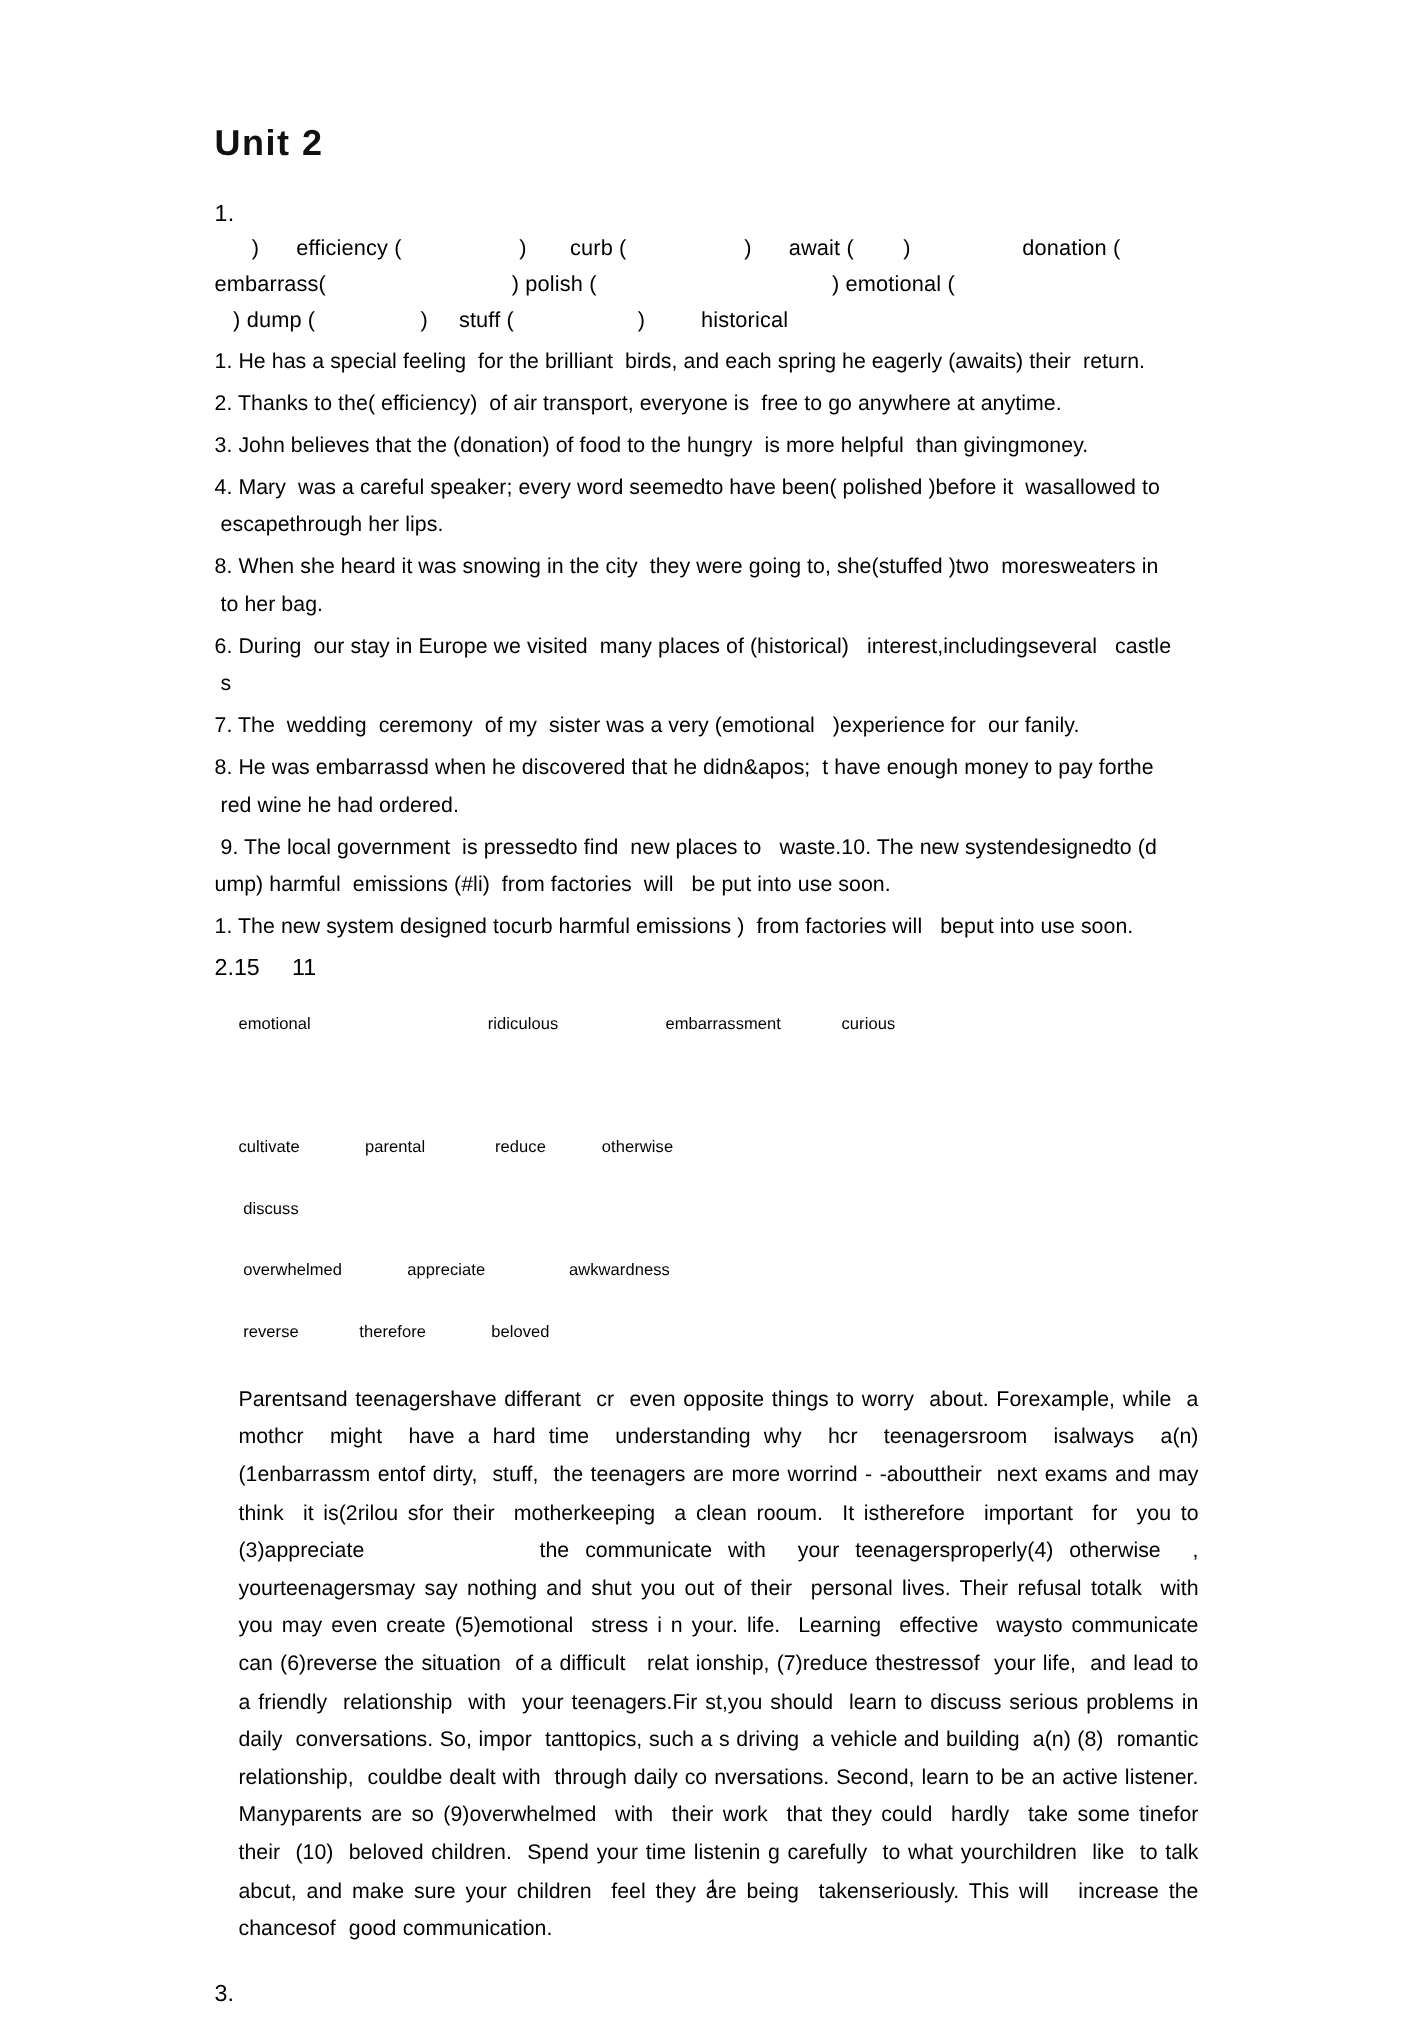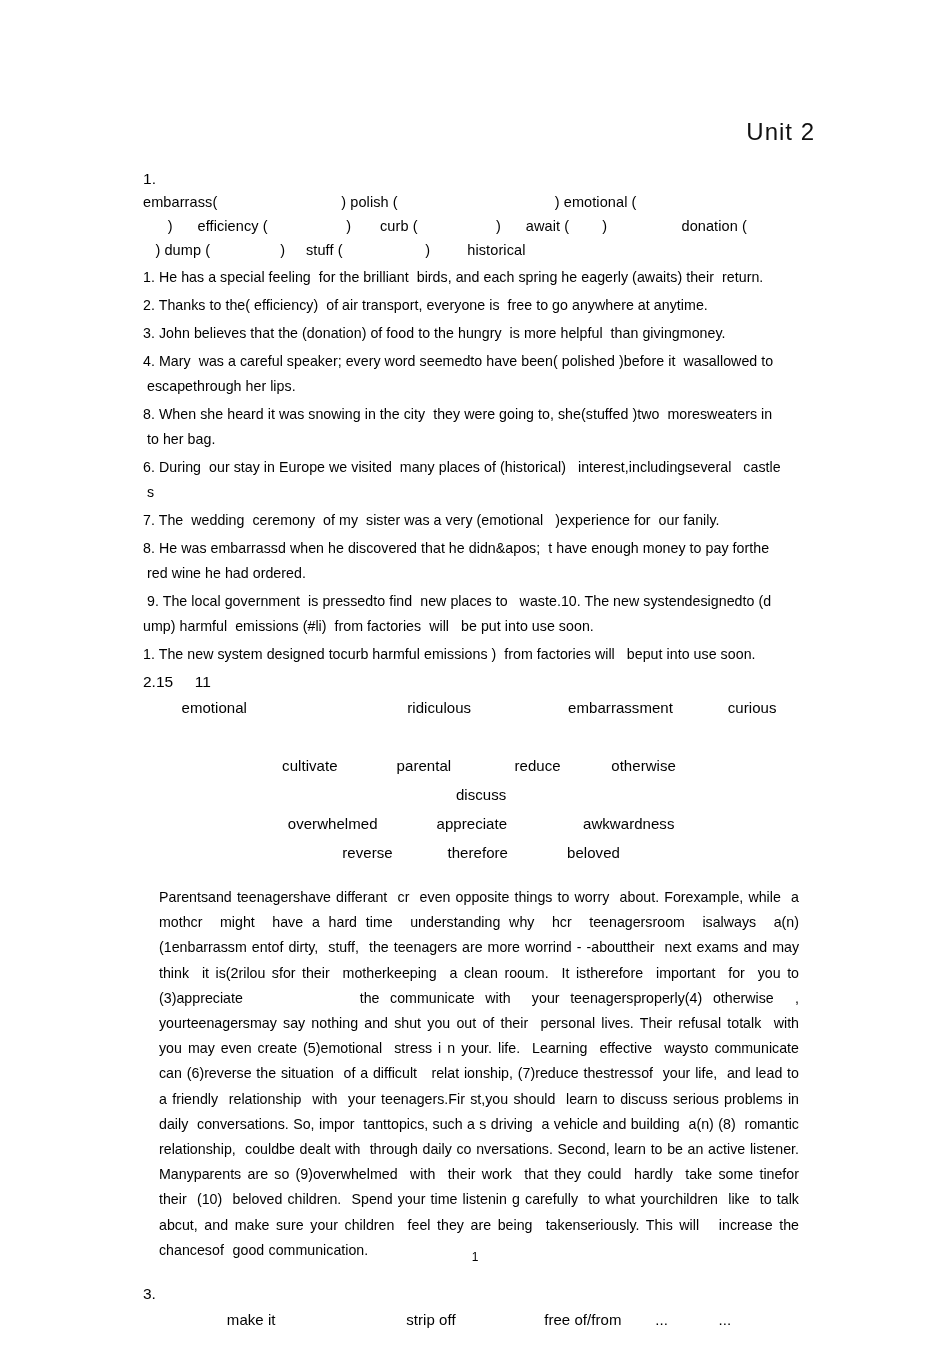--- a/index.html
+++ b/index.html
@@ -19,26 +19,26 @@
     overflow: hidden;
     box-sizing: border-box;
   }
   .content {
     position: absolute;
     left: 143px;
     top: 0;
     width: 672px;
   }
   .doc-title {
-    text-align: right;
+    text-align: left;
     font-size: 24px;
-    font-weight: normal;
+    font-weight: bold;
     letter-spacing: 1px;
     margin: 0;
-    padding-top: 118px;
+    padding-top: 82px;
     color: #111;
   }
   .sec-head {
     font-size: 15.5px;
     margin: 0;
     padding-top: 24px;
     padding-bottom: 2px;
     letter-spacing: 0.2px;
   }
   .vocab-line {
@@ -51,26 +51,25 @@
   .sentence {
     font-size: 14.2px;
     line-height: 25px;
     margin: 0;
     padding-top: 3px;
     letter-spacing: 0.05px;
     white-space: pre-wrap;
   }
   .sentence.tight { padding-top: 0; }
   .bank-line {
-    font-size: 15px;
+    font-size: 11px;
     line-height: 25px;
     white-space: pre;
-    margin: 4px;
+    margin: 16px;
     letter-spacing: 0.05px;
-    text-align: center;
   }
   .bank-gap { height: 25px; }
   .passage {
     font-size: 14.2px;
     line-height: 25.2px;
     margin: 16px;
     padding-top: 4px;
     text-align: justify;
     letter-spacing: 0.02px;
     word-spacing: 0.4px;
@@ -99,22 +98,22 @@
 </head>
 <body>
 
 <div id="page">
   <div class="content">
 
     <h1 class="doc-title">Unit  2</h1>
 
     <div class="sec-head">1.</div>
 
+    <div class="vocab-line">      )      efficiency (                   )       curb (                   )      await (        )                  donation (</div>
     <div class="vocab-line">embarrass(                              ) polish (                                      ) emotional (</div>
-    <div class="vocab-line">      )      efficiency (                   )       curb (                   )      await (        )                  donation (</div>
     <div class="vocab-line">   ) dump (                 )     stuff (                    )         historical</div>
 
     <div class="sentence">1. He has a special feeling  for the brilliant  birds, and each spring he eagerly (awaits) their  return.</div>
     <div class="sentence">2. Thanks to the( efficiency)  of air transport, everyone is  free to go anywhere at anytime.</div>
     <div class="sentence">3. John believes that the (donation) of food to the hungry  is more helpful  than givingmoney.</div>
     <div class="sentence">4. Mary  was a careful speaker; every word seemedto have been( polished )before it  wasallowed to</div>
     <div class="sentence tight"> escapethrough her lips.</div>
     <div class="sentence">8. When she heard it was snowing in the city  they were going to, she(stuffed )two  moresweaters in</div>
     <div class="sentence tight"> to her bag.</div>
     <div class="sentence">6. During  our stay in Europe we visited  many places of (historical)   interest,includingseveral   castle</div>

